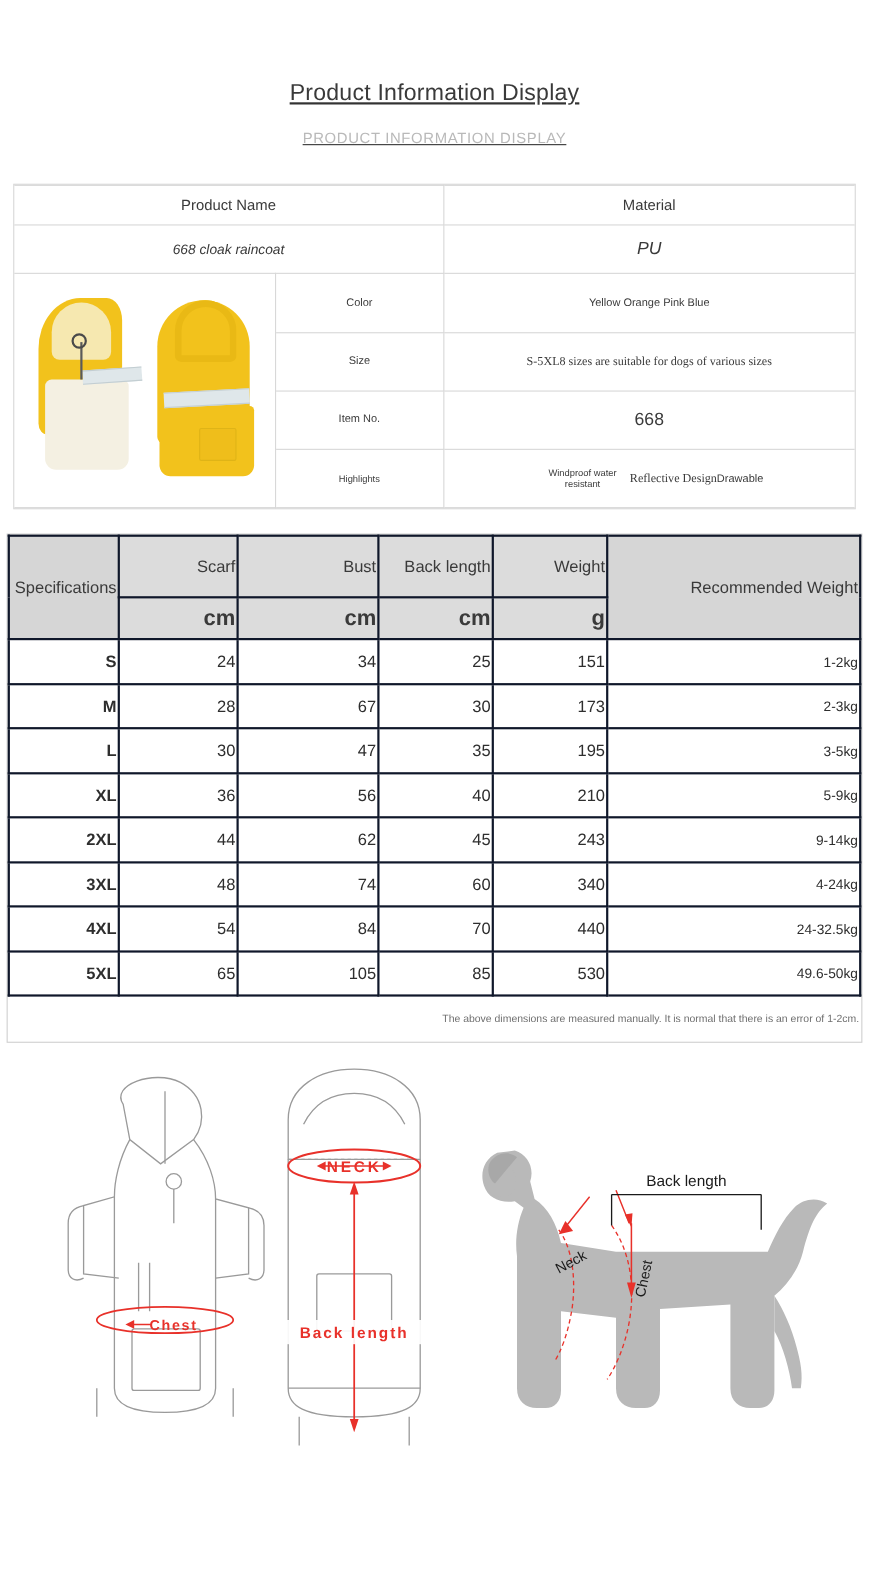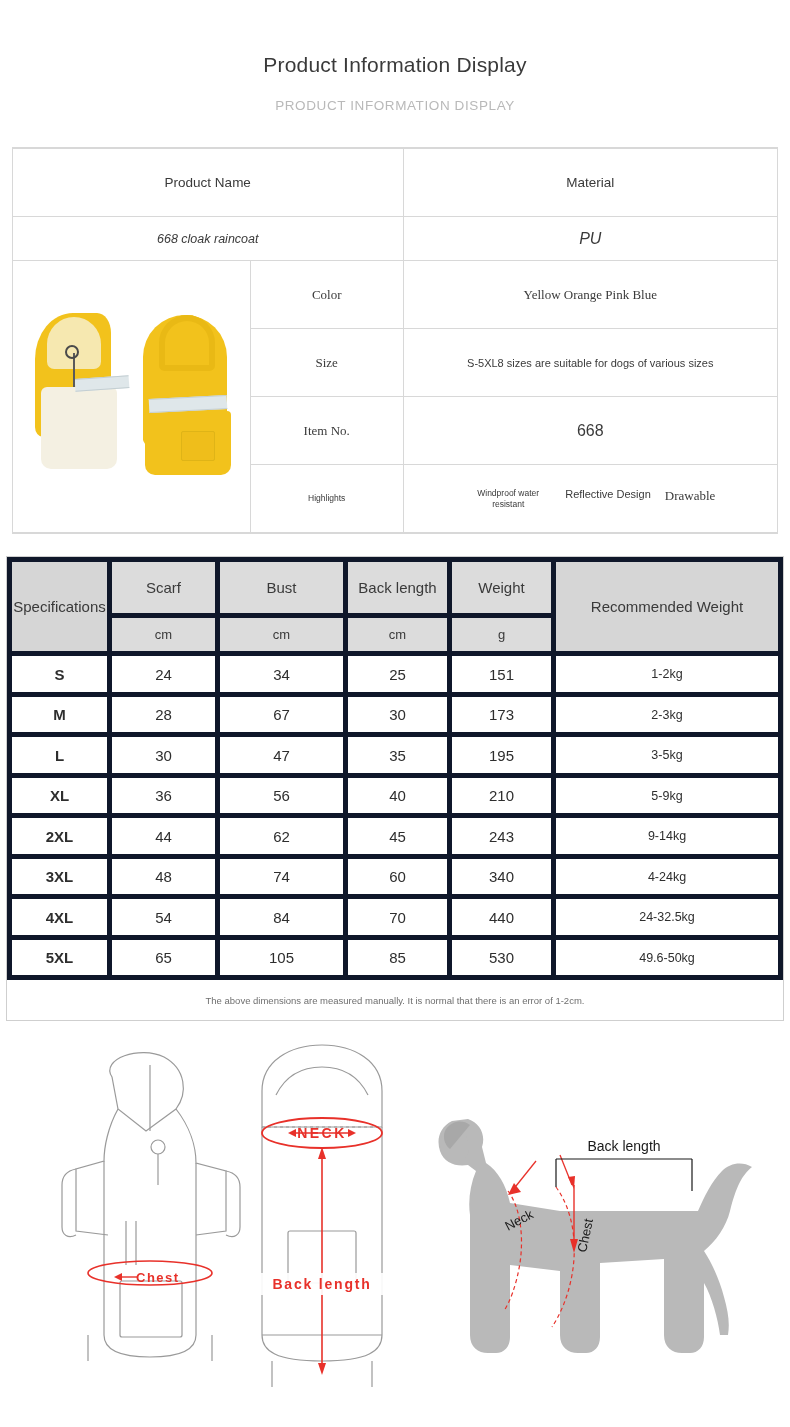--- a/index.html
+++ b/index.html
@@ -9,22 +9,23 @@
     height: 1427px;
     background: #ffffff;
     font-family: "Liberation Sans", sans-serif;
     color: #333;
     position: relative;
     overflow: hidden;
   }
 
   
   .header {
-    padding-top: 52px;
+    padding-top: 72px;
     text-align: center;
+    text-decoration: underline;
   }
   .header h1 {
     margin: 0 auto;
     width: 280px;
     font-size: 21px;
     font-weight: normal;
     color: #3a3a3a;
     line-height: 1.25;
     text-align: center;
     letter-spacing: 0.2px;
@@ -42,25 +43,25 @@
     border: 1px solid #d8d8d8;
   }
   table { border-collapse: collapse; width: 100%; }
   .info-wrap td {
     border: 1px solid #d8d8d8;
     text-align: center;
     vertical-align: middle;
   }
   .info-wrap td.nb-l { border-left: none; }
   .info-wrap td.nb-r { border-right: none; }
-  .ih { height: 68px; font-size: 13.5px; color: #3a3a3a; }
+  .ih { height: 36px; font-size: 13.5px; color: #3a3a3a; }
   .iv { height: 44px; font-size: 12.5px; color: #3a3a3a; font-style: italic; }
   .big { font-size: 16px; }
-  .mid { font-size: 13px; font-family: Liberation Serif, serif; }
-  .small { font-size: 11px; }
+  .mid { font-size: 10px; }
+  .small { font-size: 11px; font-family: Liberation Serif, serif; }
   .xsmall { font-size: 8.5px; line-height: 1.25; }
 
   .prod-img-cell { width: 236px; padding: 0; position: relative; }
   .coat-stage {
     width: 236px; height: 212px;
     position: relative;
     overflow: hidden;
   }
 
   
@@ -119,35 +120,35 @@
     border: 1px solid #dfb417; border-radius: 2px; background: #efbe1b;
   }
 
   
   .spec-wrap {
     margin: 22px 6px 0 6px;
     border: 1px solid #cfcfcf;
   }
   .spec-wrap table { width: 100%; }
   .spec-wrap td {
-    border: 5px solid #0f172a;
-    text-align: center;
+    border: 2px solid #0f172a;
+    text-align: right;
     vertical-align: middle;
   }
   .spec-head td {
     background: #dcdcdc;
     font-size: 15px;
     color: #3a3a3a;
     height: 56px;
     font-weight: normal;
   }
   .spec-unit td {
     background: #dcdcdc;
-    font-size: 13px;
-    font-weight: normal;
+    font-size: 20px;
+    font-weight: bold;
     color: #3a3a3a;
     height: 38px;
   }
   .spec-head .c0, .spec-head .c5 { background: #d6d6d6; }
   .spec-row td { height: 40.5px; font-size: 15px; color: #2e2e2e; }
   .spec-row td.size { font-weight: bold; font-size: 15px; }
   .spec-row td.recw { font-size: 12.5px; margin-top: 40px; }
   .note-row td {
     height: 42px;
     font-size: 9.5px;
@@ -214,21 +215,21 @@
       <td class="ih mid">Size</td>
       <td class="ih small nb-r">S-5XL8 sizes are suitable for dogs of various sizes</td>
     </tr>
     <tr>
       <td class="ih mid">Item No.</td>
       <td class="ih big nb-r">668</td>
     </tr>
     <tr>
       <td class="ih xsmall">Highlights</td>
       <td class="ih nb-r">
-        <div style="display:flex;justify-content:center;gap:14px;">
+        <div style="display:flex;align-items:center;justify-content:center;">
           <span class="xsmall" style="max-width:86px;display:inline-block;text-align:center;">Windproof water resistant</span>
           <span class="small">Reflective Design</span>
           <span class="mid">Drawable</span>
         </div>
       </td>
     </tr>
   </tbody>
     </table>
 </div>
 

